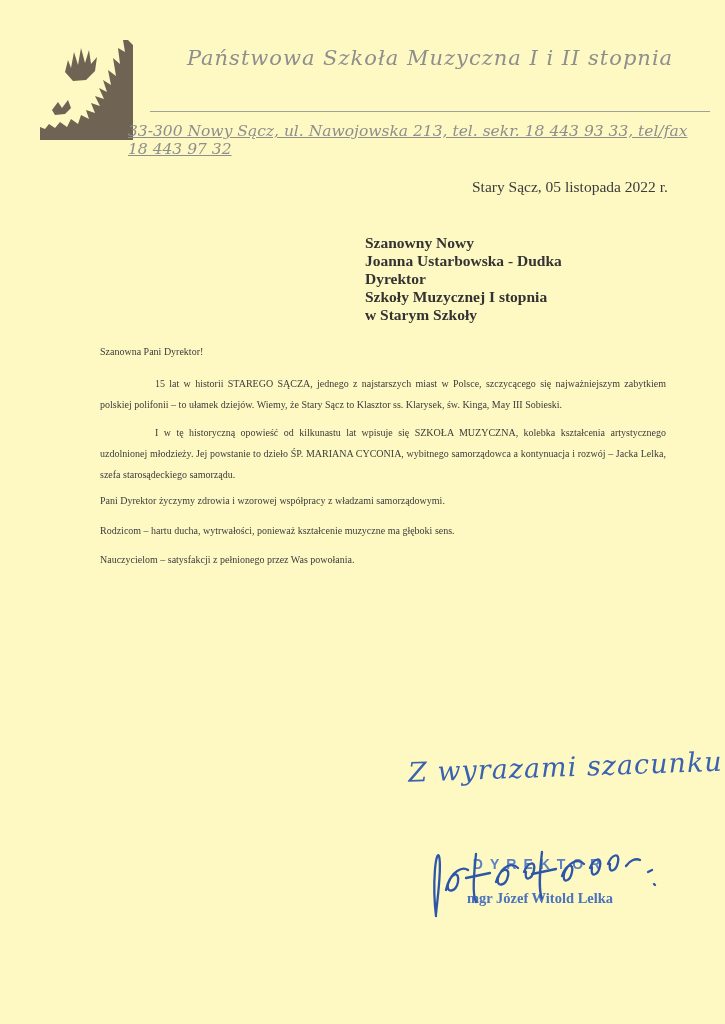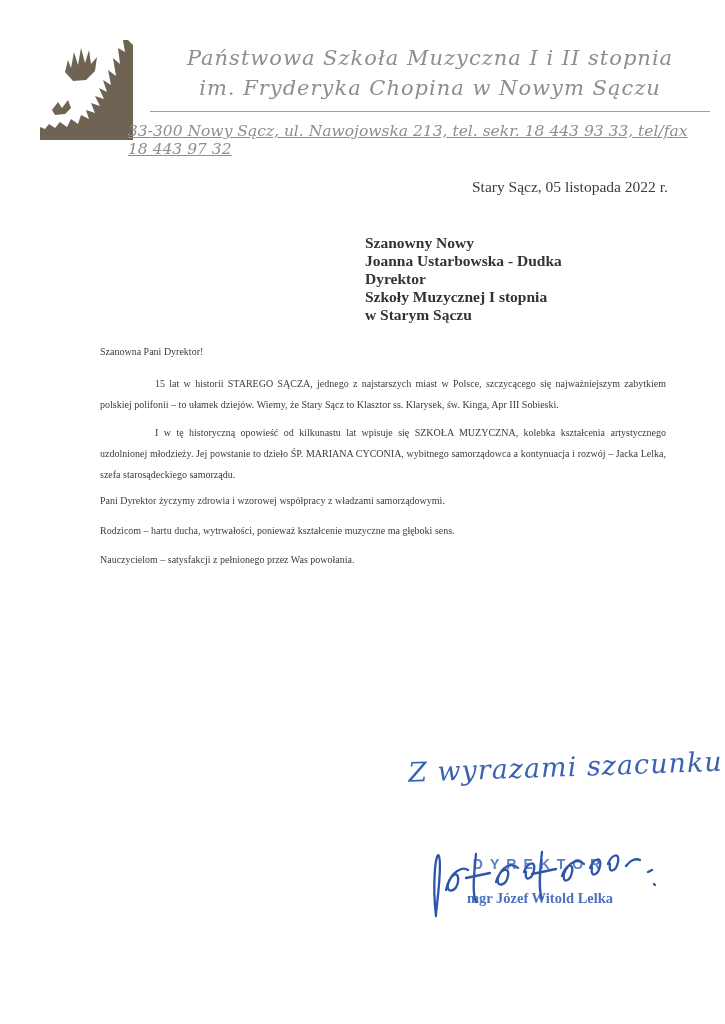--- a/index.html
+++ b/index.html
@@ -1,20 +1,20 @@
 <!DOCTYPE html>
 <html><head>
 <meta charset="utf-8">
 <style>
   html,body{margin:0;padding:0;background:#e8e8e8;}
   .page{
     position:relative;
     width:725px;height:1024px;
     margin:0 auto;
-    background:#ffffff;
+    background:#fef9c3;
     overflow:hidden;
     font-family:"Liberation Serif", serif;
     color:#3b3b3b;
   }
   
   .logo{position:absolute;left:40px;top:40px;width:95px;height:100px;}
   .school-name{
     position:absolute;left:150px;top:46px;width:560px;
     text-align:center;
     font-family:"DejaVu Serif", serif;
@@ -101,40 +101,39 @@
       <g fill="#6f6354">
         <path d="M93 5 L93 100 L0 100 L0 87 L5 89 L9 84 L15 88 L20 82 L27 87 L31 79 L38 84 L41 75 L49 79 L46 70 L55 73 L51 63 L60 66 L55 56 L64 59 L59 48 L67 52 L63 40 L71 45 L68 30 L76 36 L73 18 L80 24 L78 8 L85 12 L83 0 L88 0 Z"></path>
         <path d="M25 32 L28 20 L31 28 L34 12 L38 25 L41 8 L45 23 L49 10 L51 24 L57 17 L55 31 L46 40 L33 41 Z"></path>
         <path d="M12 70 L18 62 L22 68 L28 60 L31 68 L25 74 L15 75 Z"></path>
       </g>
     </svg>
   </div>
 
   <div class="school-name">
     <div class="line1">Państwowa Szkoła Muzyczna I i II stopnia</div>
-    <div class="line2">im. Fryderyka Chopina w Nowym Sączu</div>
   </div>
 
   <div class="head-rule"></div>
 
   <div class="address-line">33-300 Nowy Sącz, ul. Nawojowska 213, tel. sekr. 18 443 93 33, tel/fax 18 443 97 32</div>
 
   <div class="date-line">Stary Sącz, 05 listopada 2022 r.</div>
 
   <div class="recipient">
     <div>Szanowny Nowy</div>
     <div>Joanna Ustarbowska - Dudka</div>
     <div>Dyrektor</div>
     <div>Szkoły Muzycznej I stopnia</div>
-    <div>w Starym Sączu</div>
+    <div>w Starym Szkoły</div>
   </div>
 
   <div class="body-col">
     <p class="salutation">Szanowna Pani Dyrektor!</p>
-    <p class="p-just p-indent mb7">15 lat w historii STAREGO SĄCZA, jednego z najstarszych miast w Polsce, szczycącego się najważniejszym zabytkiem polskiej polifonii – to ułamek dziejów. Wiemy, że Stary Sącz to Klasztor ss. Klarysek, św. Kinga, Apr III Sobieski.</p>
+    <p class="p-just p-indent mb7">15 lat w historii STAREGO SĄCZA, jednego z najstarszych miast w Polsce, szczycącego się najważniejszym zabytkiem polskiej polifonii – to ułamek dziejów. Wiemy, że Stary Sącz to Klasztor ss. Klarysek, św. Kinga, May III Sobieski.</p>
     <p class="p-just p-indent mb5">I w tę historyczną opowieść od kilkunastu lat wpisuje się SZKOŁA MUZYCZNA, kolebka kształcenia artystycznego uzdolnionej młodzieży. Jej powstanie to dzieło ŚP. MARIANA CYCONIA, wybitnego samorządowca a kontynuacja i rozwój – Jacka Lelka, szefa starosądeckiego samorządu.</p>
     <p class="mb9">Pani Dyrektor życzymy zdrowia i wzorowej współpracy z władzami samorządowymi.</p>
     <p class="mb8">Rodzicom – hartu ducha, wytrwałości, ponieważ kształcenie muzyczne ma głęboki sens.</p>
     <p class="mb10">Nauczycielom – satysfakcji z pełnionego przez Was powołania.</p>
   </div>
 
   <div class="closing-hand">Z wyrazami szacunku</div>
 
   <div class="sig-block">
     <div class="stamp-title">DYREKTOR</div>

